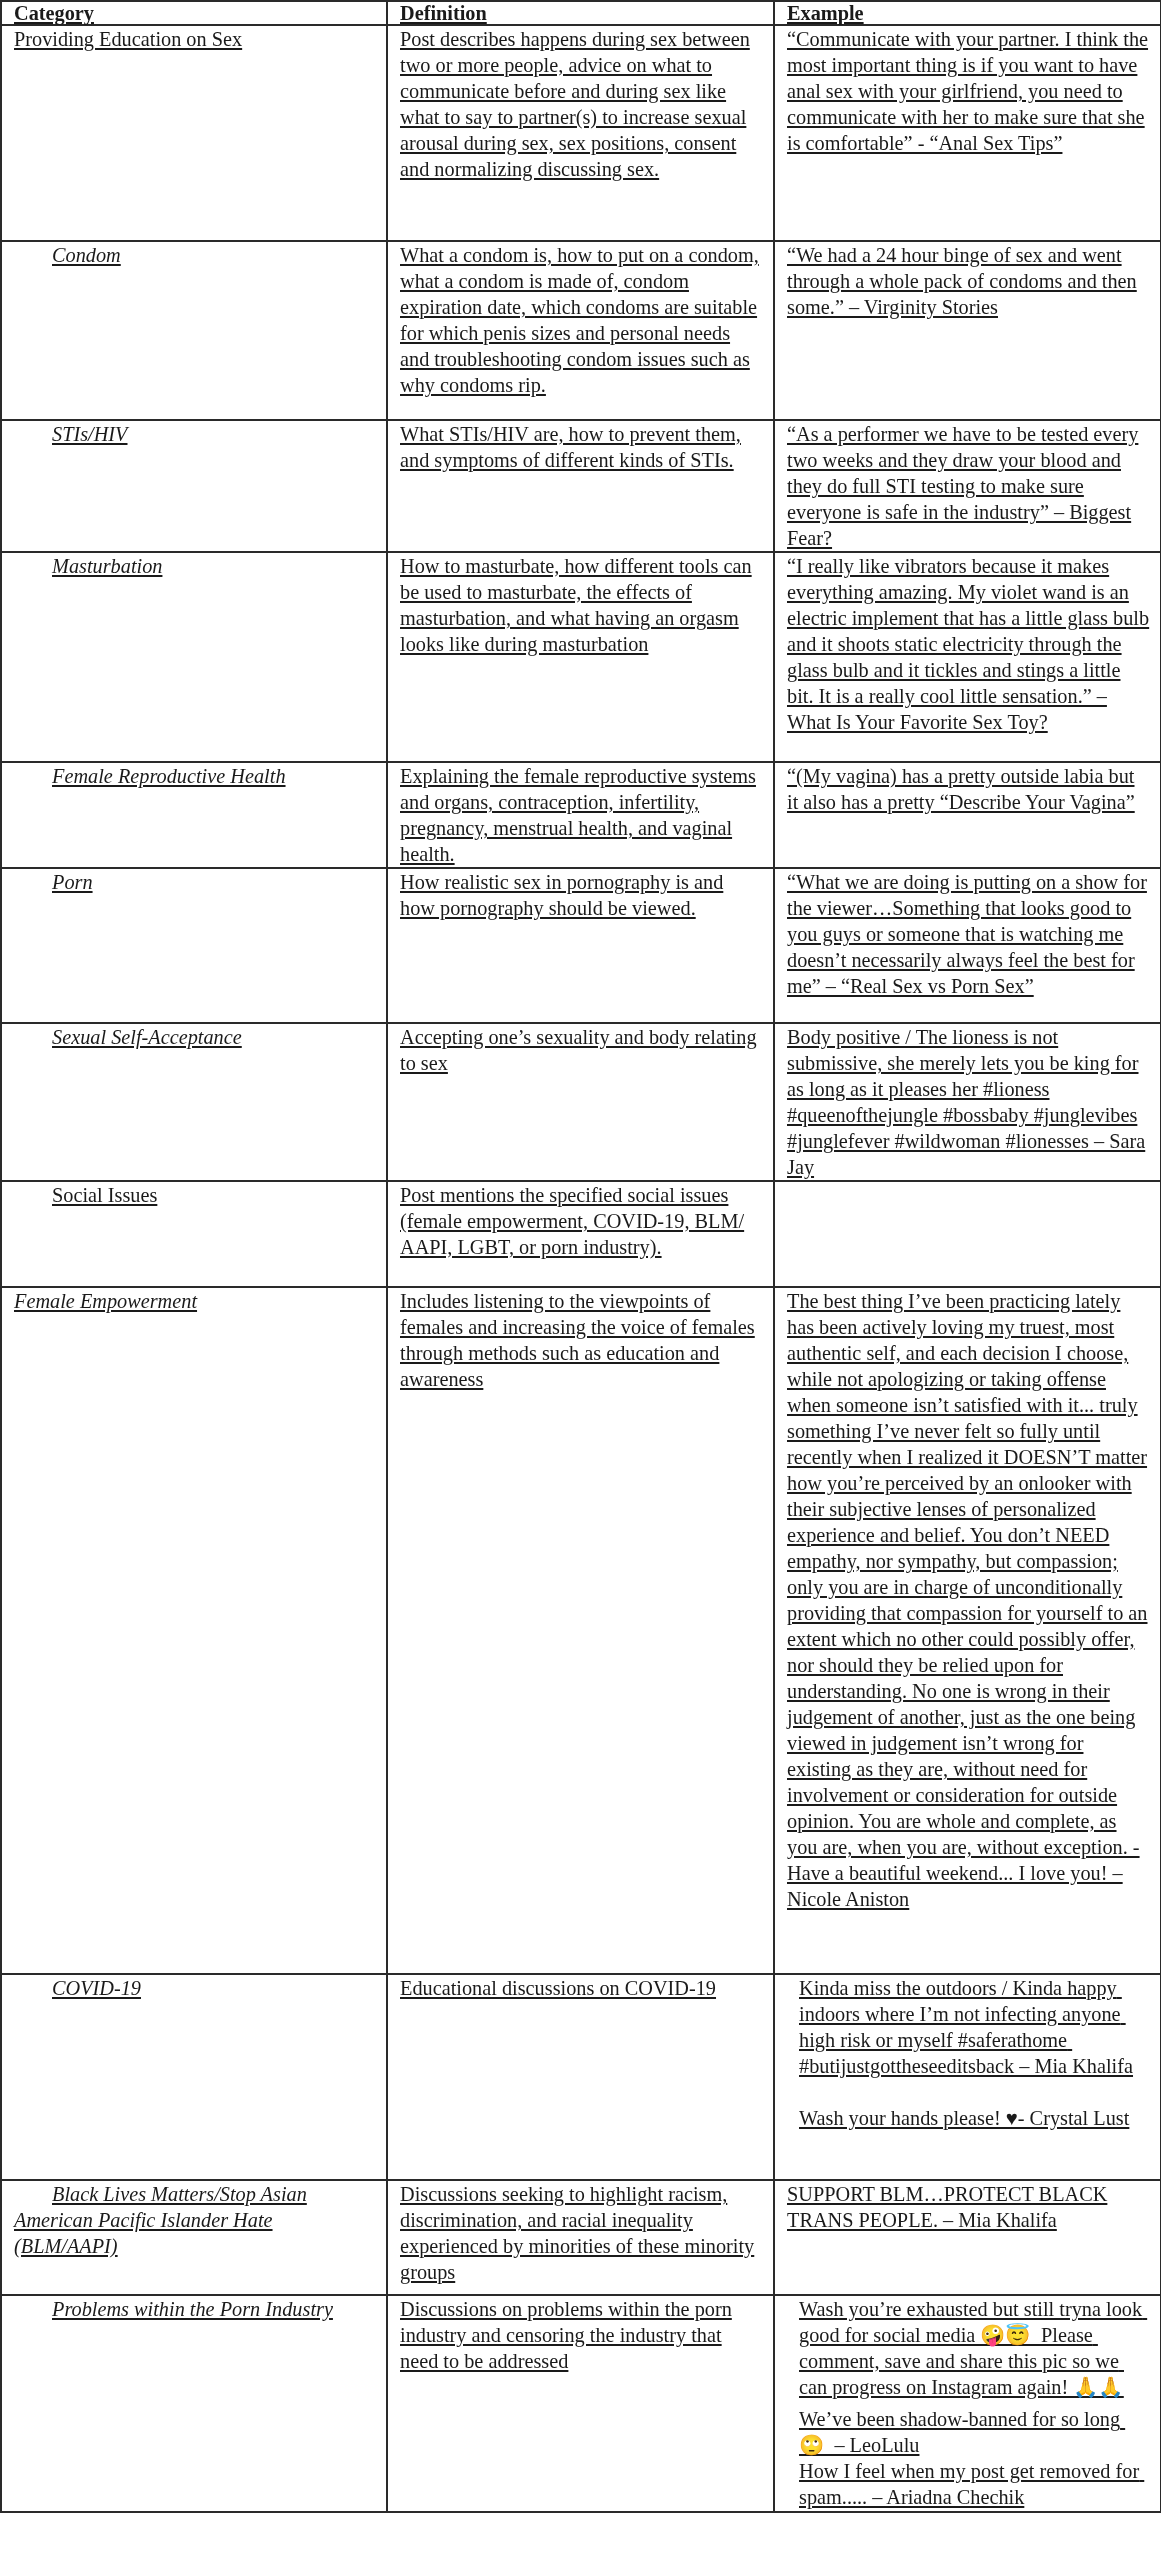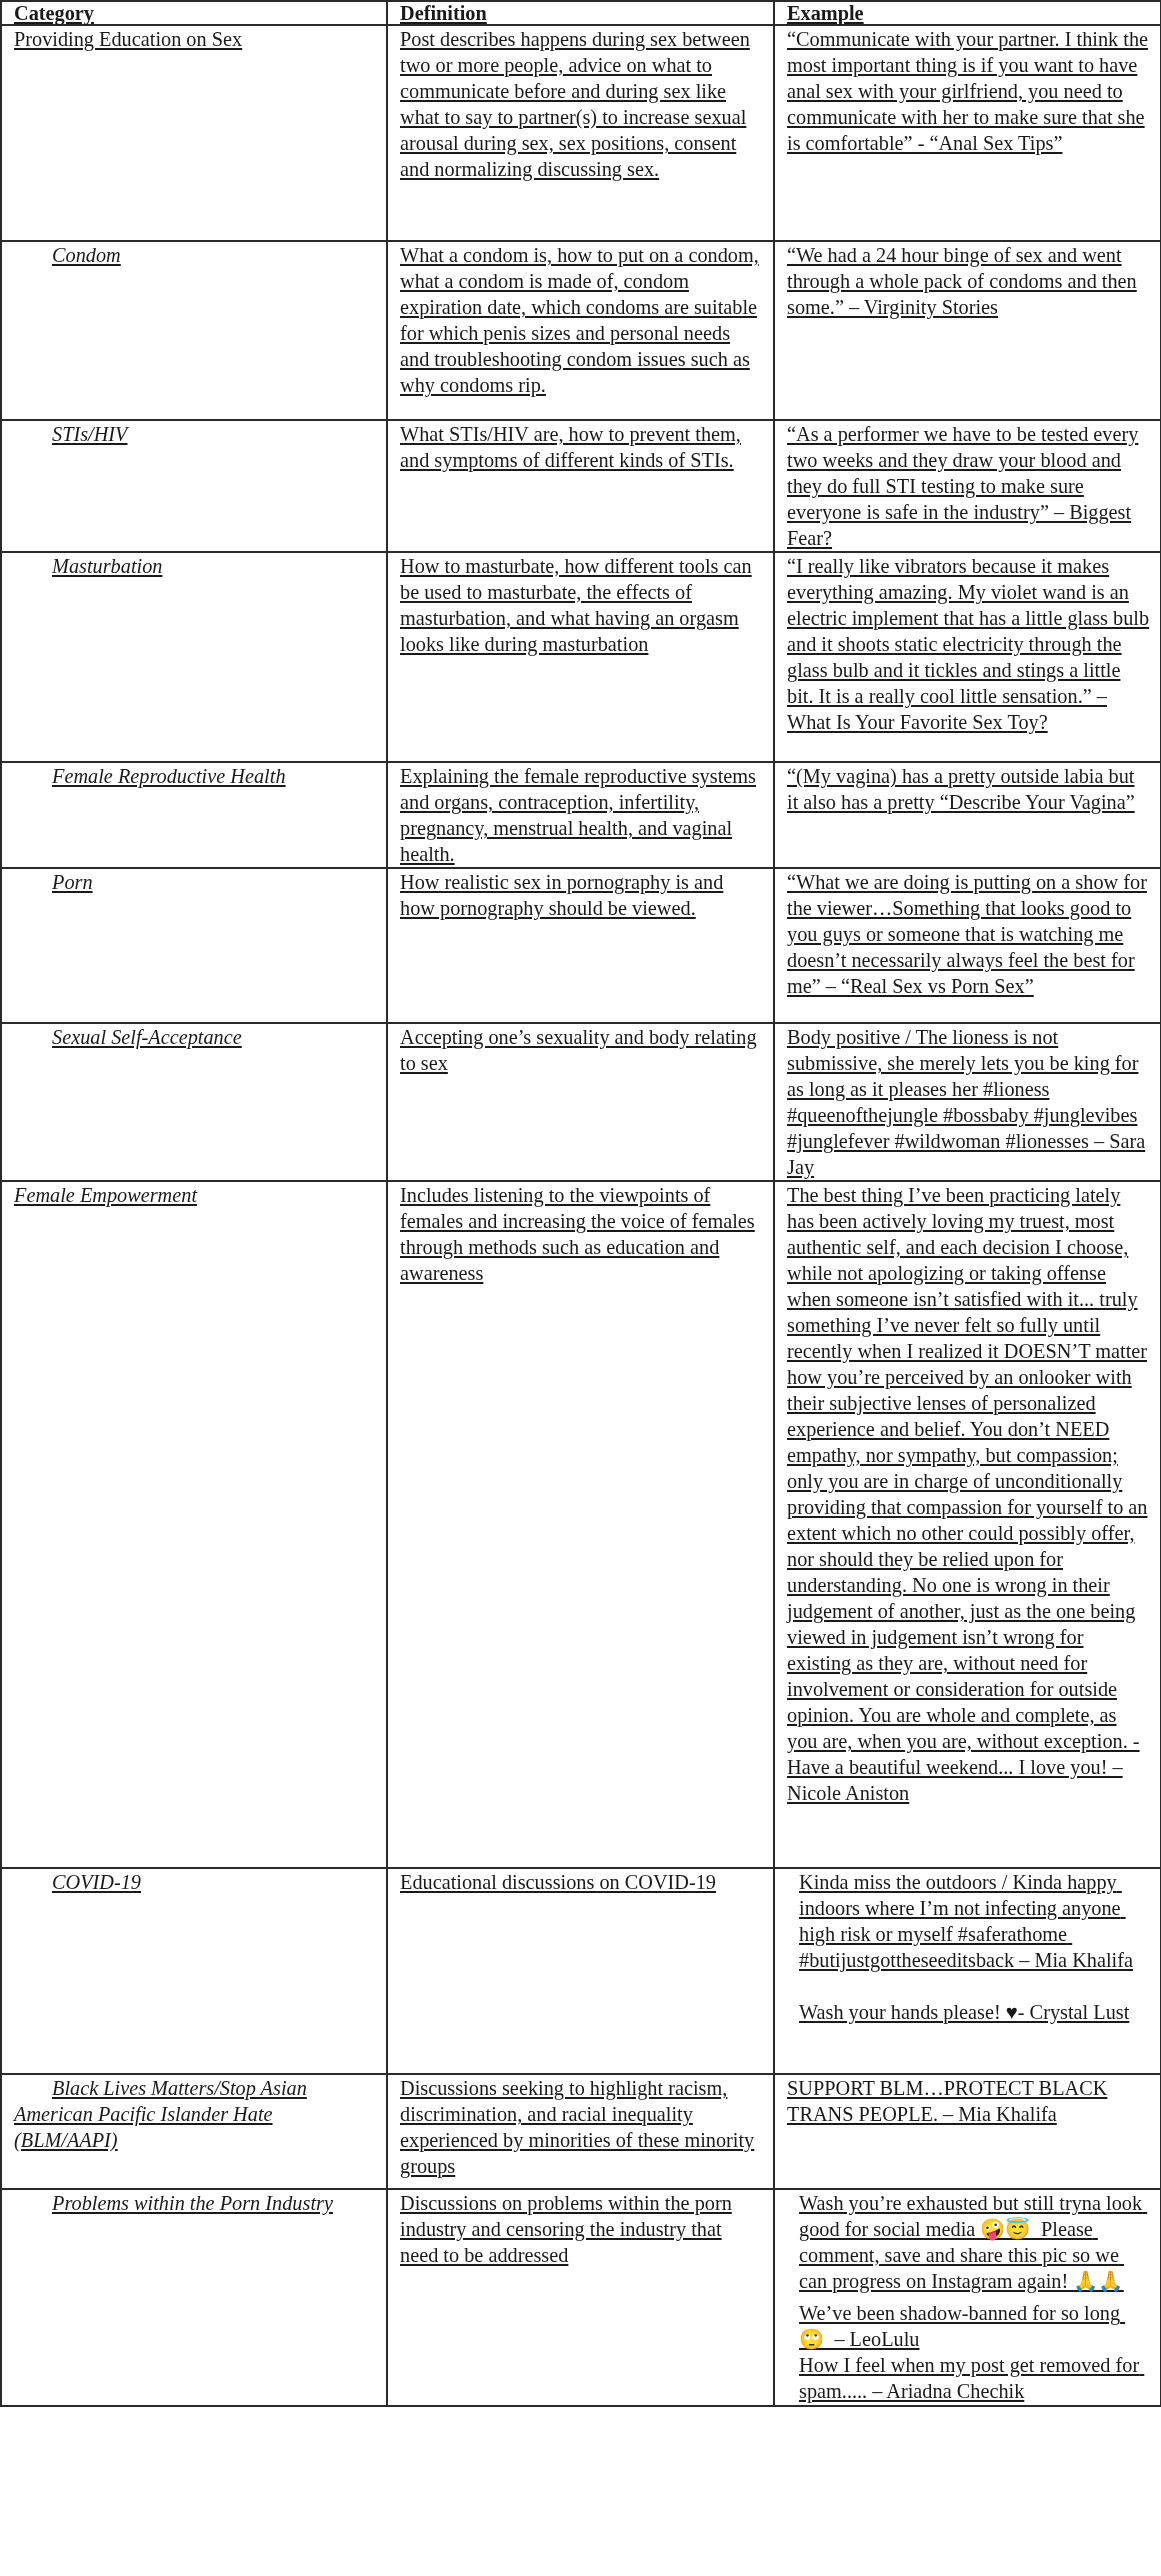--- a/index.html
+++ b/index.html
@@ -85,20 +85,25 @@
     <tr style="height:155px">
       <td class="cat sub">Porn</td>
       <td>How realistic sex in pornography is and how pornography should be viewed.</td>
       <td> “What we are doing is putting on a show for the viewer…Something that looks good to you guys or someone that is watching me doesn’t necessarily always feel the best for me” – “Real Sex vs Porn Sex”</td>
     </tr>
     <tr style="height:154px">
       <td class="cat sub">Sexual Self-Acceptance</td>
       <td>Accepting one’s sexuality and body relating to sex</td>
       <td>Body positive / The lioness is not submissive, she merely lets you be king for as long as it pleases her #lioness #queenofthejungle #bossbaby #junglevibes #junglefever #wildwoman #lionesses – Sara Jay</td>
     </tr>
+    <tr style="height:106px">
+      <td class="cat sub-plain">Social Issues</td>
+      <td>Post mentions the specified social issues (female empowerment, COVID-19, BLM/ AAPI, LGBT, or porn industry).</td>
+      <td></td>
+    </tr>
     <tr style="height:687px">
       <td class="cat flush-italic">Female Empowerment</td>
       <td>Includes listening to the viewpoints of females and increasing the voice of females through methods such as education and awareness</td>
       <td>The best thing I’ve been practicing lately has been actively loving my truest, most authentic self, and each decision I choose, while not apologizing or taking offense when someone isn’t satisfied with it... truly something I’ve never felt so fully until recently when I realized it DOESN’T matter how you’re perceived by an onlooker with their subjective lenses of personalized experience and belief. You don’t NEED empathy, nor sympathy, but compassion; only you are in charge of unconditionally providing that compassion for yourself to an extent which no other could possibly offer, nor should they be relied upon for understanding. No one is wrong in their judgement of another, just as the one being viewed in judgement isn’t wrong for existing as they are, without need for involvement or consideration for outside opinion. You are whole and complete, as you are, when you are, without exception. -Have a beautiful weekend... I love you! – Nicole Aniston</td>
     </tr>
     <tr style="height:206px">
       <td class="cat sub">COVID-19</td>
       <td>Educational discussions on COVID-19</td>
       <td>
         <span class="para">Kinda miss the outdoors / Kinda happy indoors where I’m not infecting anyone high risk or myself #saferathome #butijustgottheseeditsback – Mia Khalifa</span>

